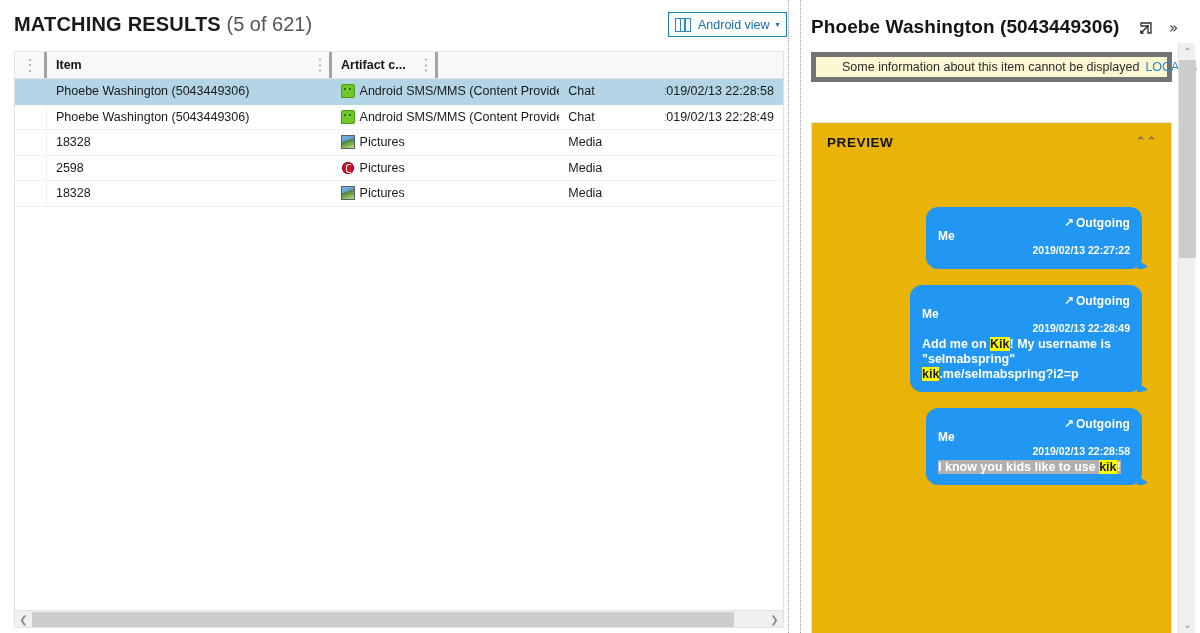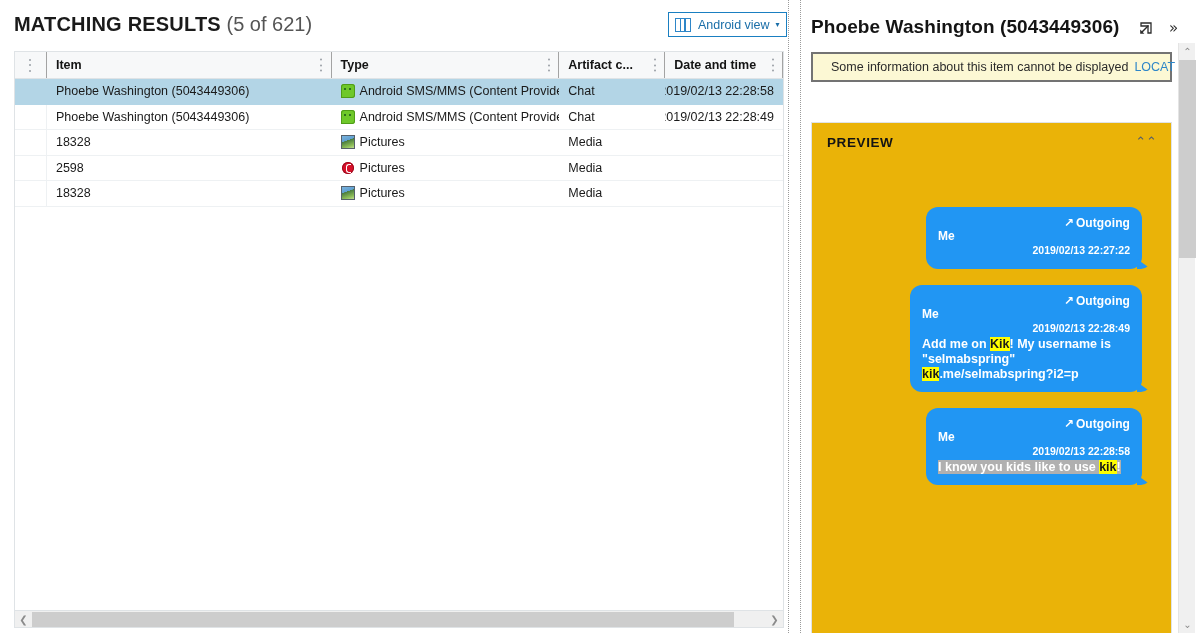--- a/index.html
+++ b/index.html
@@ -76,21 +76,21 @@
     display: flex; height: 28px;
     background: #f7f8f9;
     border-top: 1px solid #dfe3e6;
     border-bottom: 1px solid #dfe3e6;
   }
   .hcell {
     position: relative;
     display: flex; align-items: center;
     font-size: 12.5px; font-weight: bold; color: #141414;
     padding-left: 9px;
-    border-right: 1px solid #a3a3a3;
+    border-right: 3px solid #a3a3a3;
     overflow: hidden; white-space: nowrap;
     cursor: pointer;
   }
   .hcell.gutter { width: 32px; padding-left: 0; justify-content: center; }
   .hcell .dots {
     position: absolute; right: 8px; top: 50%;
     transform: translateY(-50%);
     width: 3px; height: 13px;
     display: flex; flex-direction: column;
     justify-content: space-between; align-items: center;
@@ -189,23 +189,23 @@
   }
   #expand-icon {
     position: absolute; left: 367px; top: 19px;
     font-size: 15px; color: #2c2c2c; cursor: pointer;
     font-family: "DejaVu Sans", sans-serif;
   }
 
   #info-banner {
     position: absolute; left: 9px; top: 52px;
     width: 361px; height: 30px;
-    background: #fcf8d4; border: 2px solid #737373;
+    background: #fcf8d4; border: 5px solid #737373;
     display: flex; align-items: center;
-    padding-left: 18px;
+    padding-left: 26px;
     font-size: 12.5px; color: #2b2b2b;
     white-space: nowrap;
   }
   #info-banner .locat {
     color: #2e86c8; margin-left: 6px; cursor: pointer;
   }
   #info-banner .chev {
     color: #2e86c8; margin-left: 4px; font-size: 11px; cursor: pointer;
     font-family: "DejaVu Sans", sans-serif;
   }
@@ -308,38 +308,22 @@
             </span>
           </div>
           <div class="hcell" style="width: 285px;">
             <span class="htext">Item</span>
             <span class="dots">
               <i></i>
               <i></i>
               <i></i>
             </span>
           </div>
-          <div class="hcell" style="width: 228px;">
-            <span class="htext">Type</span>
-            <span class="dots">
-              <i></i>
-              <i></i>
-              <i></i>
-            </span>
-          </div>
           <div class="hcell" style="width: 106px;">
             <span class="htext">Artifact c...</span>
-            <span class="dots">
-              <i></i>
-              <i></i>
-              <i></i>
-            </span>
-          </div>
-          <div class="hcell" style="width: 118px;">
-            <span class="htext">Date and time</span>
             <span class="dots">
               <i></i>
               <i></i>
               <i></i>
             </span>
           </div>
         </div>
       <div id="grid-body">
           <div class="row selected">
             <div class="cell gutter" style="width: 32px;"></div>

